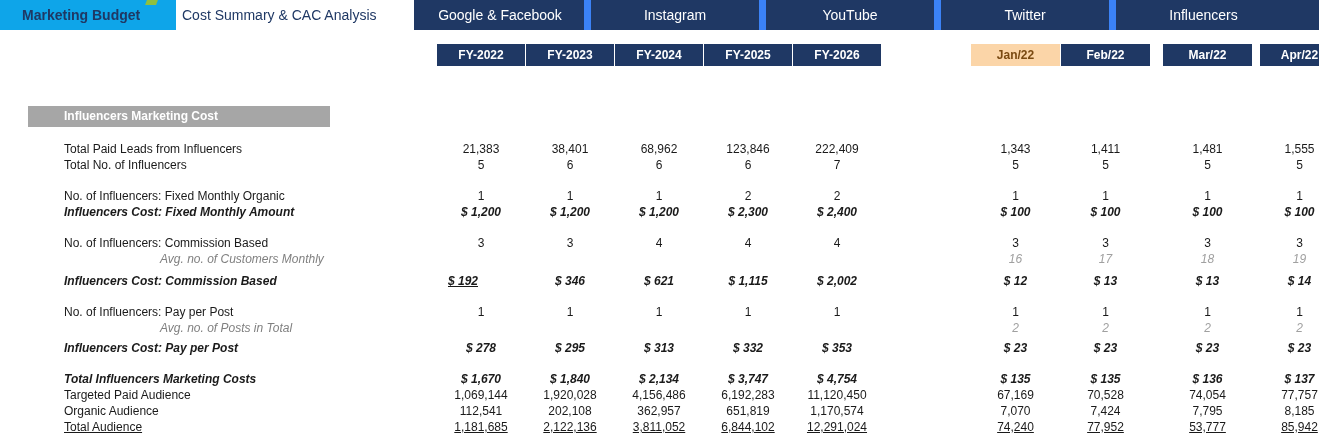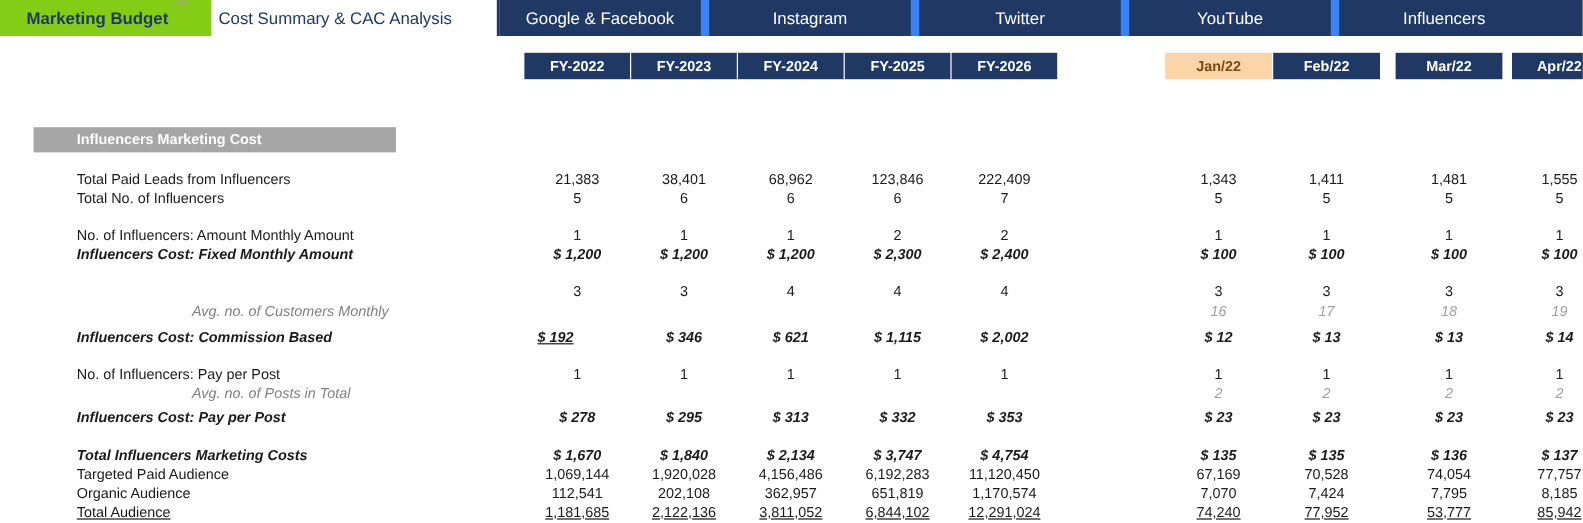--- a/index.html
+++ b/index.html
@@ -28,21 +28,21 @@
   .topbar .seg {
     display: flex;
     align-items: center;
     justify-content: center;
     font-size: 14px;
     border-right: 7px solid #3b82f6;
     box-sizing: border-box;
     white-space: nowrap;
   }
   .topbar .seg.title {
-    background: #84cc16;
+    background: #0ea5e9;
     color: #1f3864;
     font-weight: bold;
     justify-content: flex-start;
     padding-left: 22px;
     width: 176px;
     border-right: none;
   }
   .topbar .seg.subtitle {
     background: #ffffff;
     color: #1f3864;
@@ -151,22 +151,22 @@
 </style>
 </head>
 <body>
 
 <div class="topbar" style="position:relative;">
   <div class="accent-mark"></div>
   <div class="seg title">Marketing Budget</div>
   <div class="seg subtitle">Cost Summary &amp; CAC Analysis</div>
   <div class="seg nav">Google &amp; Facebook</div>
   <div class="seg nav">Instagram</div>
+  <div class="seg nav">YouTube</div>
   <div class="seg nav">Twitter</div>
-  <div class="seg nav">YouTube</div>
   <div class="seg nav last">Influencers</div>
 </div>
 
 <div class="sheet">
 
   <div class="colheaders">
     <div class="chead" style="left:417px;width:88px;">FY-2022</div>
     <div class="chead" style="left:506px;width:88px;">FY-2023</div>
     <div class="chead" style="left:595px;width:88px;">FY-2024</div>
     <div class="chead" style="left:684px;width:88px;">FY-2025</div>
@@ -199,21 +199,21 @@
         <div class="cell" style="left: 506px; width: 88px;">6</div>
         <div class="cell" style="left: 595px; width: 88px;">6</div>
         <div class="cell" style="left: 684px; width: 88px;">6</div>
         <div class="cell" style="left: 773px; width: 88px;">7</div>
         <div class="cell" style="left: 951px; width: 89px;">5</div>
         <div class="cell" style="left: 1041px; width: 89px;">5</div>
         <div class="cell" style="left: 1143px; width: 89px;">5</div>
         <div class="cell" style="left: 1240px; width: 79px;">5</div>
       </div>
       <div class="row" style="top: 158px;">
-        <div class="label">No. of Influencers: Amount Monthly Amount</div>
+        <div class="label">No. of Influencers: Fixed Monthly Organic</div>
         <div class="cell" style="left: 417px; width: 88px;">1</div>
         <div class="cell" style="left: 506px; width: 88px;">1</div>
         <div class="cell" style="left: 595px; width: 88px;">1</div>
         <div class="cell" style="left: 684px; width: 88px;">2</div>
         <div class="cell" style="left: 773px; width: 88px;">2</div>
         <div class="cell" style="left: 951px; width: 89px;">1</div>
         <div class="cell" style="left: 1041px; width: 89px;">1</div>
         <div class="cell" style="left: 1143px; width: 89px;">1</div>
         <div class="cell" style="left: 1240px; width: 79px;">1</div>
       </div>
@@ -223,20 +223,21 @@
         <div class="cell bi" style="left: 506px; width: 88px;">$ 1,200</div>
         <div class="cell bi" style="left: 595px; width: 88px;">$ 1,200</div>
         <div class="cell bi" style="left: 684px; width: 88px;">$ 2,300</div>
         <div class="cell bi" style="left: 773px; width: 88px;">$ 2,400</div>
         <div class="cell bi" style="left: 951px; width: 89px;">$ 100</div>
         <div class="cell bi" style="left: 1041px; width: 89px;">$ 100</div>
         <div class="cell bi" style="left: 1143px; width: 89px;">$ 100</div>
         <div class="cell bi" style="left: 1240px; width: 79px;">$ 100</div>
       </div>
       <div class="row" style="top: 205px;">
+        <div class="label">No. of Influencers: Commission Based</div>
         <div class="cell" style="left: 417px; width: 88px;">3</div>
         <div class="cell" style="left: 506px; width: 88px;">3</div>
         <div class="cell" style="left: 595px; width: 88px;">4</div>
         <div class="cell" style="left: 684px; width: 88px;">4</div>
         <div class="cell" style="left: 773px; width: 88px;">4</div>
         <div class="cell" style="left: 951px; width: 89px;">3</div>
         <div class="cell" style="left: 1041px; width: 89px;">3</div>
         <div class="cell" style="left: 1143px; width: 89px;">3</div>
         <div class="cell" style="left: 1240px; width: 79px;">3</div>
       </div>

